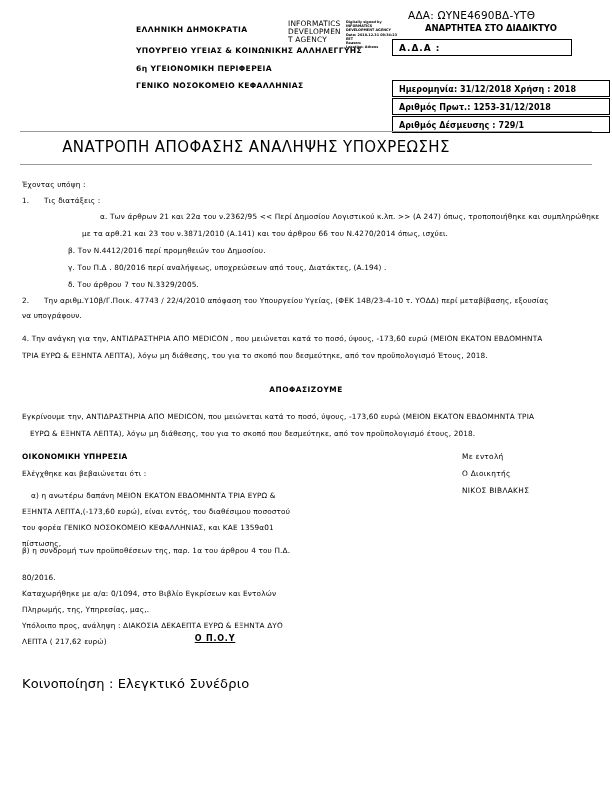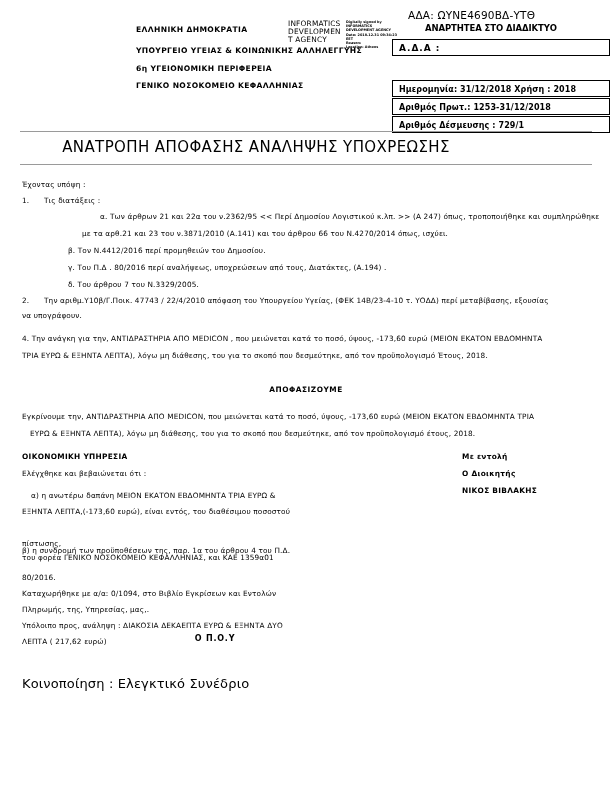--- a/index.html
+++ b/index.html
@@ -37,21 +37,21 @@
     left: 425px; top: 23px;
     font-size: 8.5px;
     font-weight: bold;
     letter-spacing: -0.1px;
     white-space: nowrap;
   }
 
   
   #ada-box {
     left: 392px; top: 39px;
-    width: 218px; height: 17px;
+    width: 180px; height: 17px;
     border: 1px solid #000;
     box-sizing: border-box;
   }
   #ada-box-label {
     position: absolute;
     left: 6px; top: 3px;
     font-size: 9px;
     font-weight: bold;
     letter-spacing: 1px;
   }
@@ -162,47 +162,48 @@
     letter-spacing: 0.5px;
   }
   #decision-0 { left: 22px; top: 412px; }
   #decision-1 { left: 22px; top: 429px; margin-left: 8px; }
 
   
   #col-left-heading { left: 22px; top: 452px; font-weight: bold; font-size: 7.4px; letter-spacing: 0.3px; }
   #col-left-0 { left: 22px; top: 469px; }
   #col-left-1 { left: 22px; top: 491px; padding-left: 9px; }
   #col-left-2 { left: 22px; top: 507px; }
-  #col-left-3 { left: 22px; top: 553px; }
+  #col-left-3 { left: 22px; top: 523px; }
   #col-left-4 { left: 22px; top: 539px; }
   #col-left-5 { left: 22px; top: 546px; }
   #col-left-6 { left: 22px; top: 573px; }
   #col-left-7 { left: 22px; top: 589px; }
   #col-left-8 { left: 22px; top: 605px; }
   #col-left-9 { left: 22px; top: 621px; }
 
   .col-right {
     left: 462px;
     font-size: 7.4px;
-    font-weight: bold;
+    font-weight: normal;
     letter-spacing: 0.3px;
     white-space: nowrap;
   }
   #col-right-0 { top: 452px; }
   #col-right-1 { top: 469px; }
   #col-right-2 { top: 486px; }
 
   
   #bottom-signer {
     left: 0; top: 634px;
     width: 430px;
     text-align: center;
     font-size: 8px;
     font-weight: bold;
     letter-spacing: 0.8px;
+    text-decoration: underline;
   }
   #notify-line {
     left: 22px; top: 654px;
     font-size: 13px;
     letter-spacing: 0.15px;
     margin-top: 22px;
   }
 </style>
 </head>
 <body>

